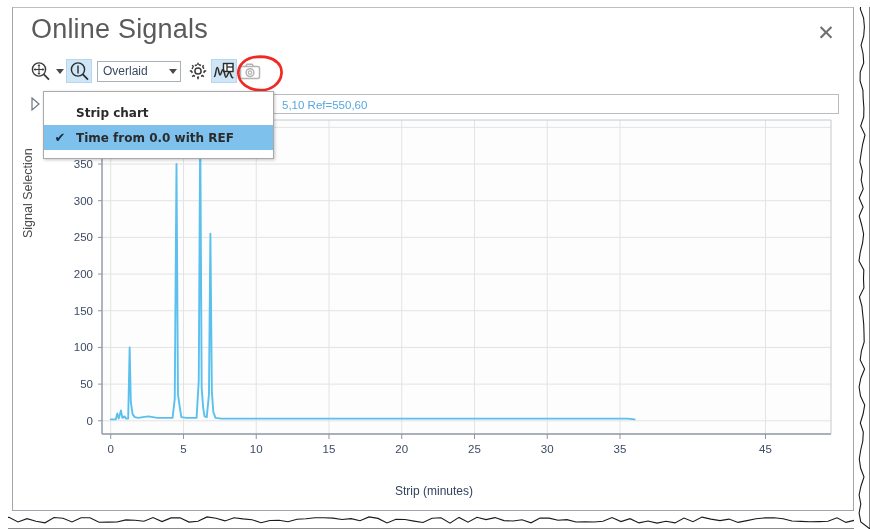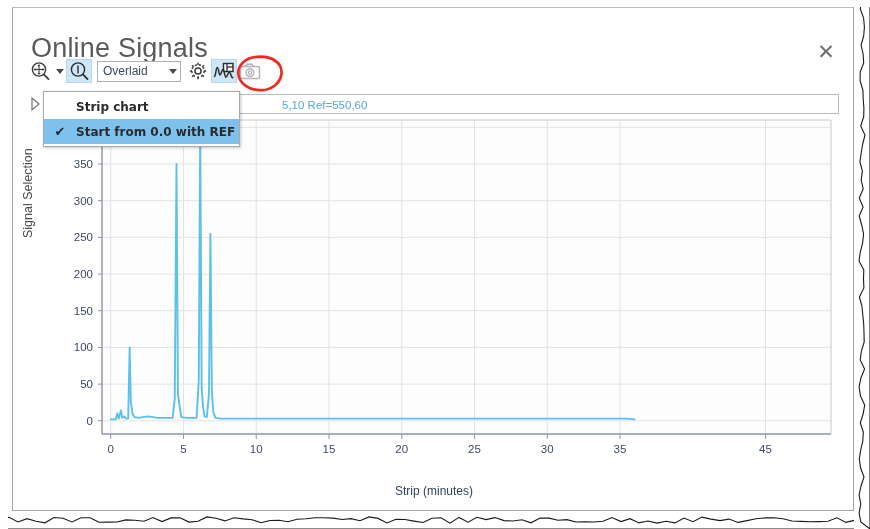--- a/index.html
+++ b/index.html
@@ -51,21 +51,21 @@
     width: 842px; height: 505px;
     background: #ffffff;
     border: 1px solid #9fa6ad;
     border-top: 2px solid #b9bfc5;
     box-sizing: border-box;
   }
 
   
   #title-bar {
     position: absolute;
-    left: 0; top: 0; width: 100%; height: 46px; margin-top: 19px;
+    left: 0; top: 0; width: 100%; height: 46px;
   }
   #page-title {
     position: absolute;
     left: 18px; top: 6px;
     font-size: 27px;
     color: #5a5a5a;
     font-weight: 400;
     letter-spacing: 0.2px;
     white-space: nowrap;
   }
@@ -188,27 +188,27 @@
     width: 842px;
     text-align: center;
     font-size: 12px;
     color: #33425c;
   }
 
   
   #dropdown-menu {
     position: absolute;
     left: 30px; top: 83px;
-    width: 197px;
+    width: 231px;
     background: #ffffff;
     border: 1px solid #a9a9a9;
     box-shadow: 1px 1px 3px rgba(0,0,0,0.22);
     z-index: 50;
     box-sizing: border-box;
-    padding: 2px 0;
+    padding: 8px 0;
   }
   .menu-item {
     height: 25px;
     display: flex;
     align-items: center;
     cursor: pointer;
     font-size: 12.5px;
     color: #2b2b2b;
   }
   .menu-item.selected {
@@ -392,21 +392,21 @@
     <div id="y-axis-title">Signal Selection</div>
     <div id="x-axis-title">Strip (minutes)</div>
 
     <div id="dropdown-menu">
       <div class="menu-item">
         <span class="menu-check"></span>
         <span class="menu-label">Strip chart</span>
       </div>
       <div class="menu-item selected">
         <span class="menu-check">✔</span>
-        <span class="menu-label">Start from 0.0 with REF</span>
+        <span class="menu-label">Time from 0.0 with REF</span>
       </div>
     </div>
 
   </div>
 
   <svg class="torn torn-bottom" viewBox="0 0 870 18" preserveAspectRatio="none">
     <path id="tb-path" fill="#ffffff" stroke="#1a1a1a" stroke-width="1.1" d="M0 18 L0 10 L0 7.6 L9 6.3 L18 10.9 L27 7.7 L36 10.2 L45 11.8 L54 6.5 L63 7.3 L72 11.0 L81 6.8 L90 6.7 L99 11.3 L108 11.1 L117 11.0 L126 8.9 L135 9.3 L144 10.2 L153 6.5 L162 10.6 L171 6.9 L180 6.8 L189 11.1 L198 10.2 L207 5.9 L216 7.2 L225 9.9 L234 6.7 L243 7.9 L252 8.7 L261 11.7 L270 9.5 L279 9.2 L288 10.8 L297 8.2 L306 7.8 L315 6.7 L324 6.7 L333 7.1 L342 8.5 L351 7.6 L360 9.7 L369 5.9 L378 7.4 L387 12.0 L396 8.2 L405 8.5 L414 10.1 L423 11.5 L432 7.3 L441 6.8 L450 12.1 L459 6.4 L468 11.2 L477 6.3 L486 8.6 L495 6.6 L504 9.6 L513 10.0 L522 8.7 L531 11.8 L540 7.0 L549 7.1 L558 9.2 L567 8.6 L576 11.0 L585 10.8 L594 11.0 L603 10.3 L612 6.5 L621 10.6 L630 7.7 L639 11.9 L648 10.0 L657 12.1 L666 10.2 L675 11.9 L684 7.1 L693 10.7 L702 6.1 L711 8.1 L720 9.6 L729 8.1 L738 11.4 L747 9.6 L756 7.8 L765 6.9 L774 6.8 L783 7.8 L792 10.0 L801 10.4 L810 10.8 L819 10.6 L828 10.3 L837 6.8 L846 11.4 L855 9.1 L864 11.0 L870 18 Z"></path>
   </svg>
   <svg class="torn torn-right" viewBox="0 0 16 529" preserveAspectRatio="none">
     <path id="tr-path" fill="#ffffff" stroke="#1a1a1a" stroke-width="1.1" d="M16 0 L9 0 L7.6 0 L6.3 9 L9.6 18 L10.4 27 L9.7 36 L7.1 45 L9.1 54 L9.7 63 L6.2 72 L6.1 81 L8.9 90 L9.2 99 L9.9 108 L9.7 117 L6.7 126 L11.0 135 L8.7 144 L7.2 153 L5.9 162 L8.4 171 L7.2 180 L9.2 189 L5.2 198 L9.1 207 L5.2 216 L7.7 225 L9.6 234 L8.6 243 L6.3 252 L5.0 261 L9.8 270 L9.5 279 L9.9 288 L5.4 297 L7.9 306 L8.8 315 L9.7 324 L10.0 333 L10.2 342 L7.4 351 L6.2 360 L10.6 369 L6.9 378 L5.1 387 L6.5 396 L10.7 405 L9.1 414 L6.3 423 L9.3 432 L8.8 441 L6.7 450 L5.3 459 L6.6 468 L10.0 477 L7.0 486 L5.1 495 L6.8 504 L5.1 513 L6.8 522 L16 529 Z"></path>

